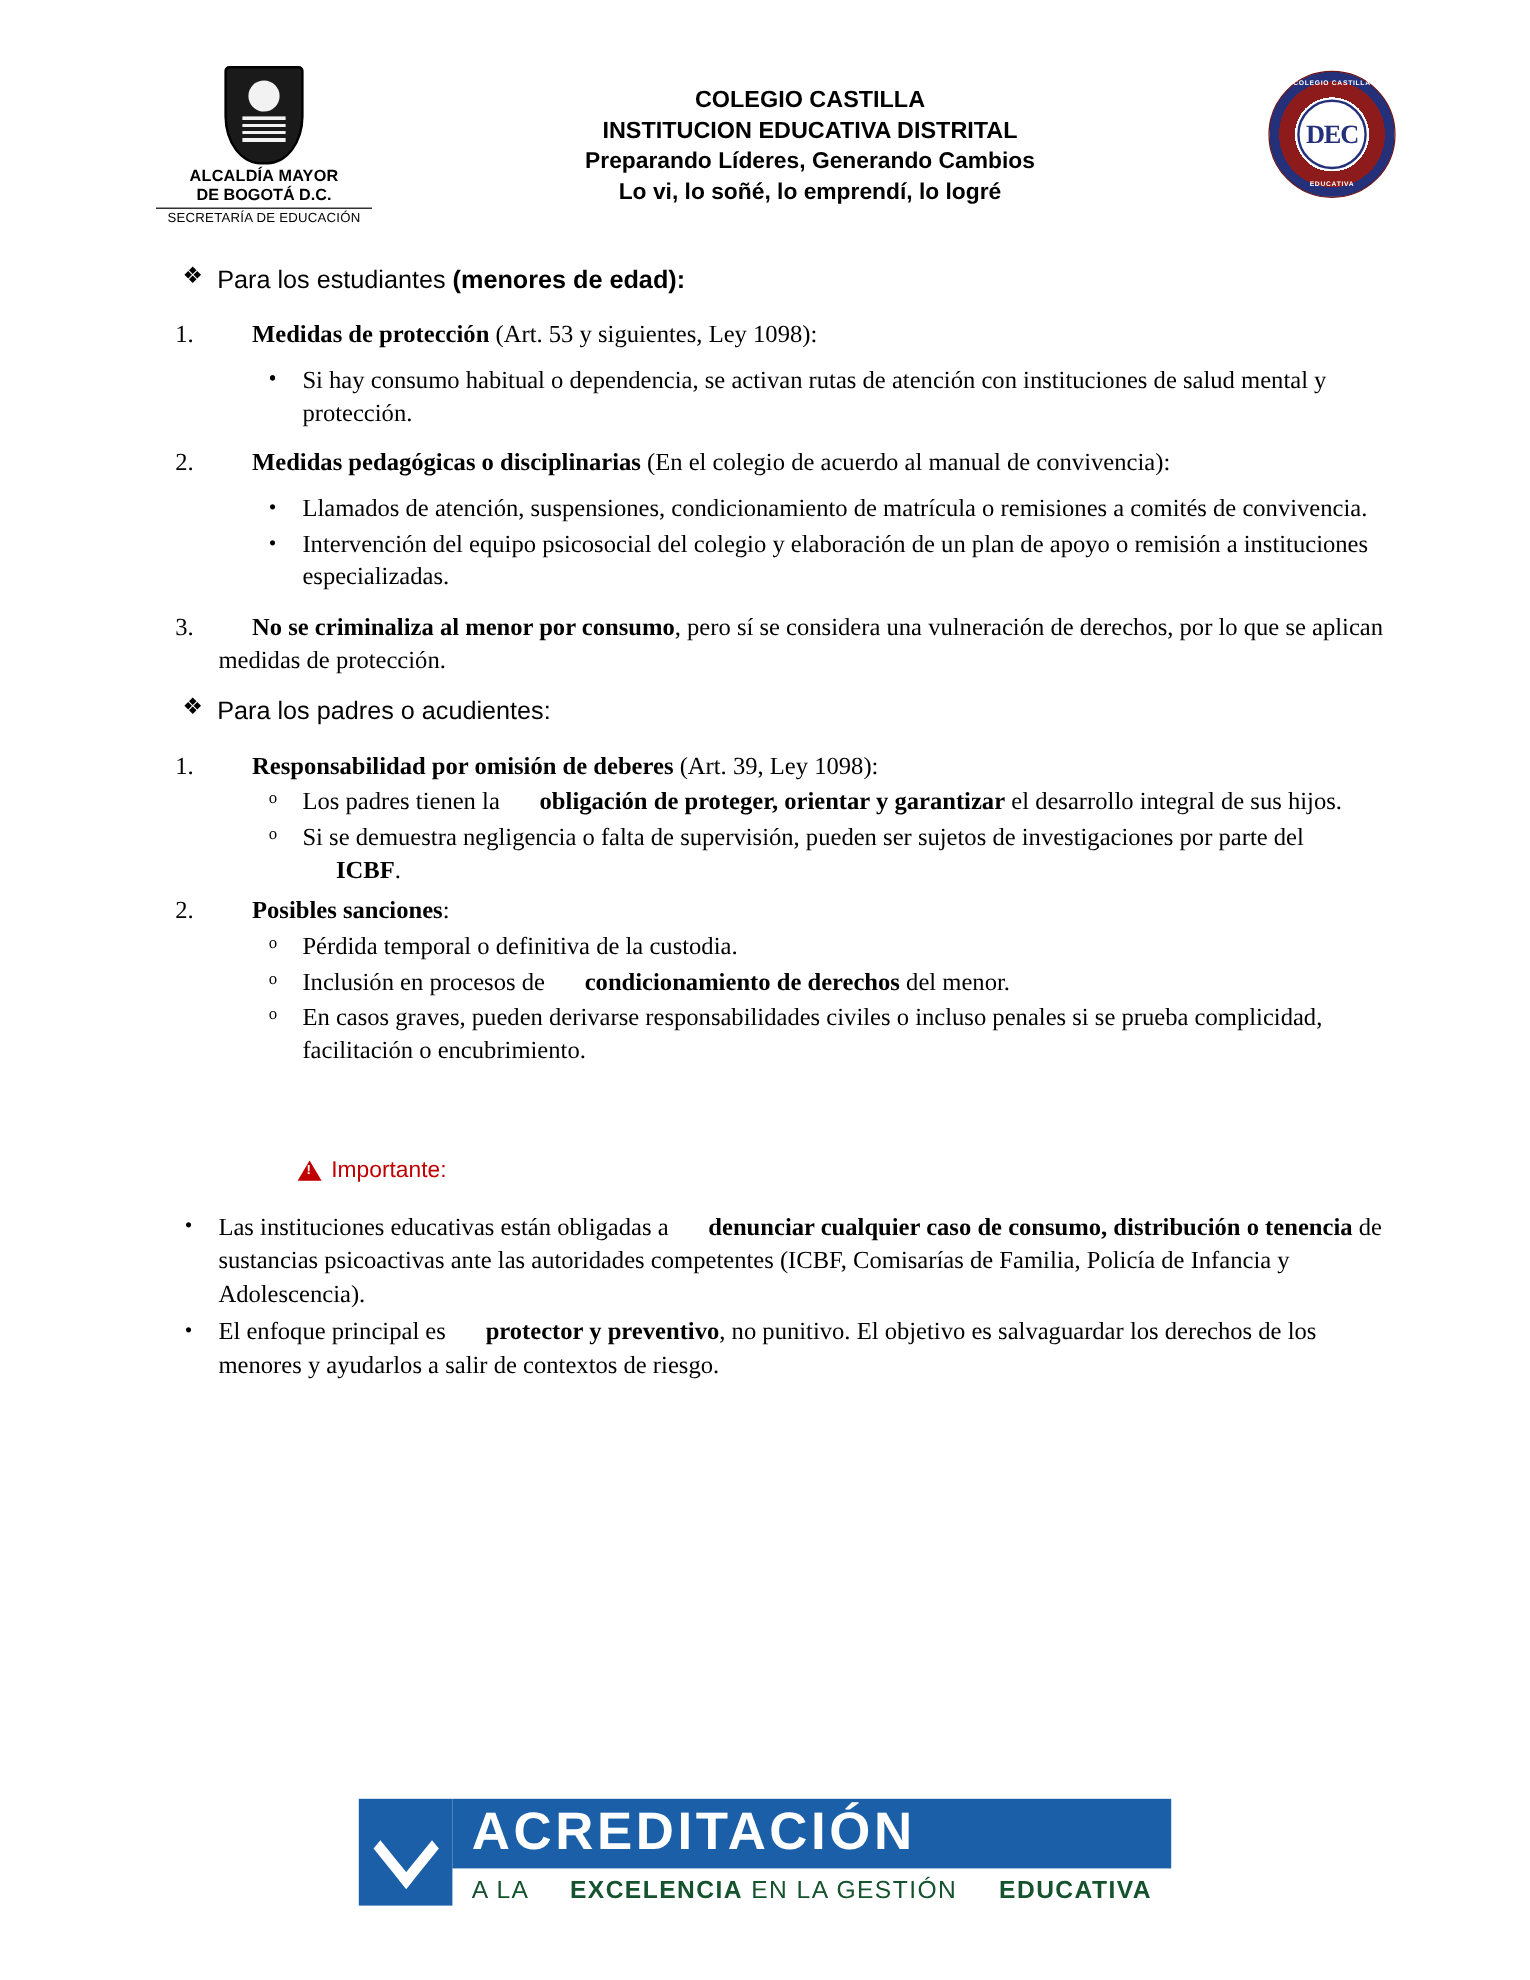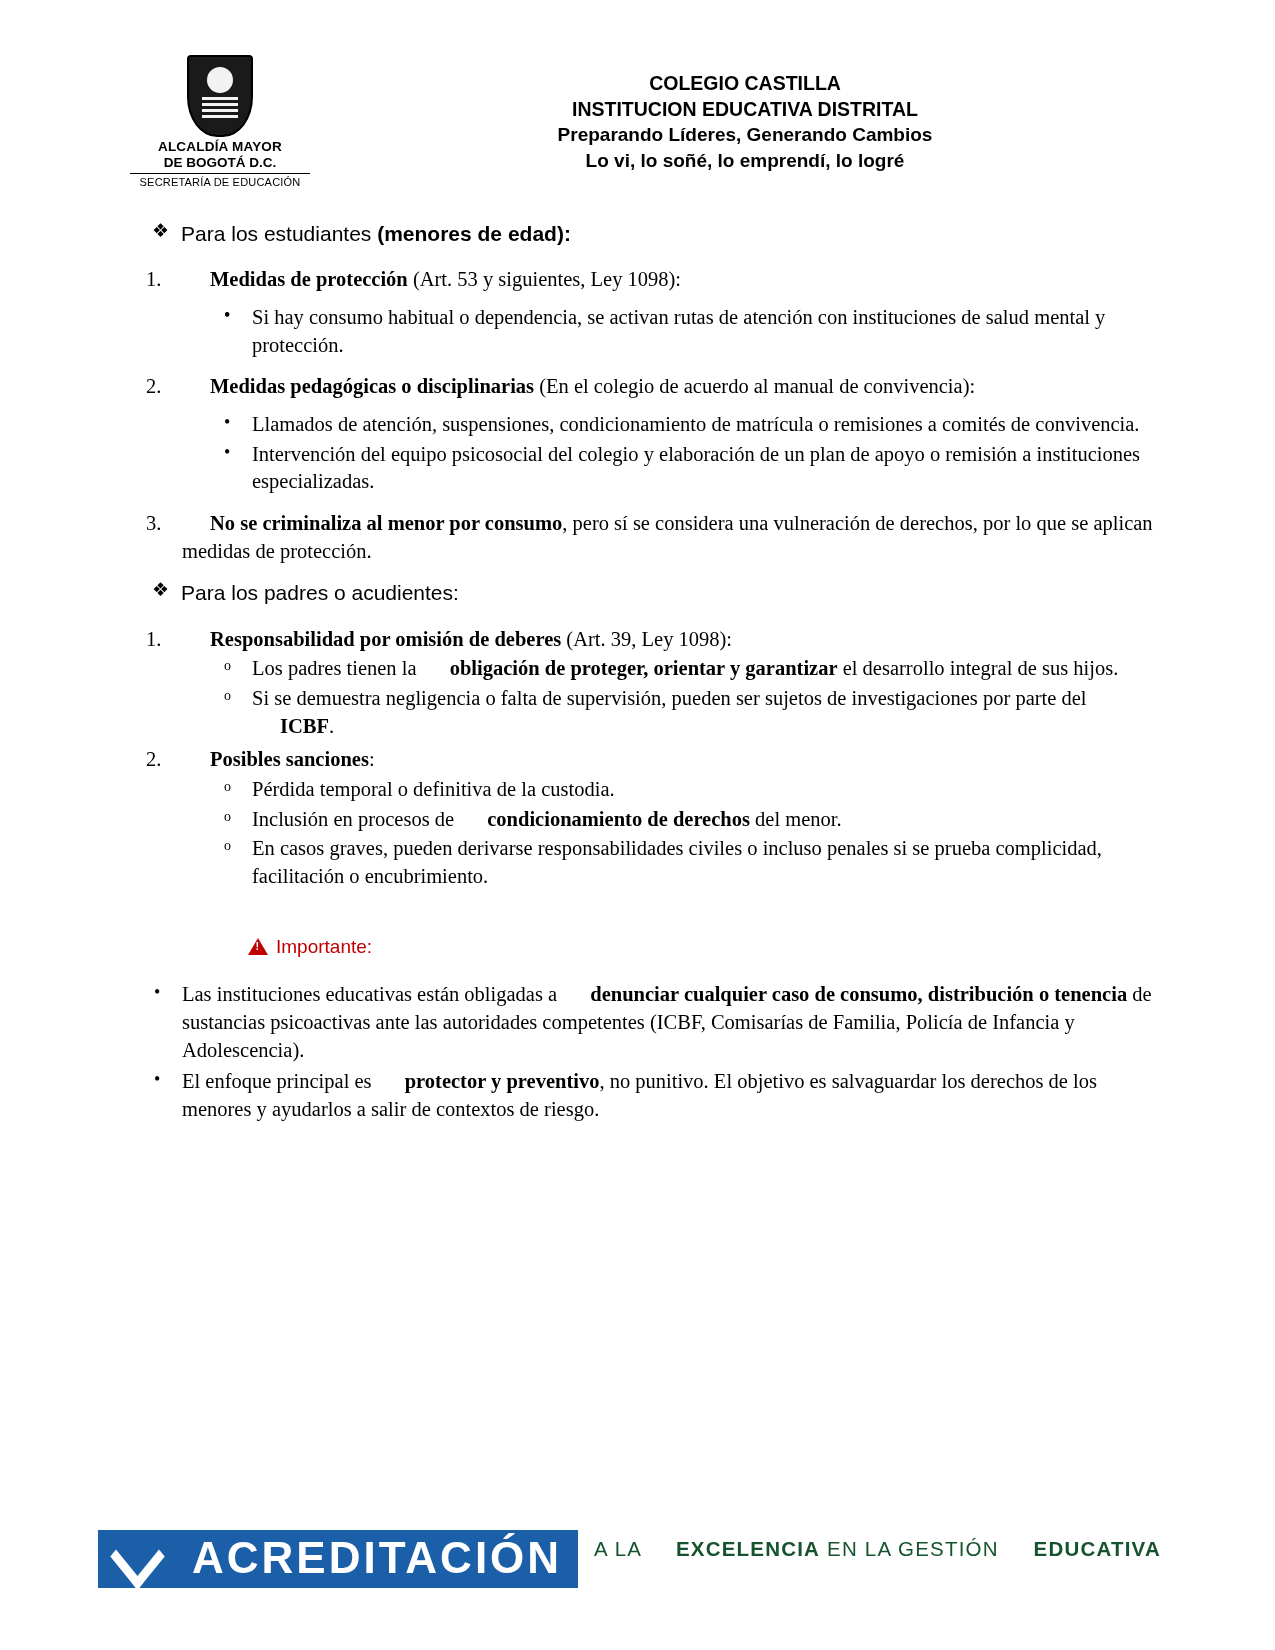--- a/index.html
+++ b/index.html
@@ -203,21 +203,21 @@
   .lvl2.tight { margin-top: 2px; margin-bottom: 2px; }
   .lvl2.ocirc > li > .bullet {
     font-size: 14px;
     top: 2px;
   }
   .gap-after { margin-bottom: 22px; }
   b, .b { font-weight: bold; margin-left: 28px; }
 
   
   .important {
-    margin: 43px 0 14px 118px;
+    margin: 72px 0 14px 118px;
     color: #c00000;
     font-family: "Liberation Sans", sans-serif;
     font-size: 19px;
     display: flex;
     align-items: center;
     gap: 8px;
   }
   .warn-tri {
     position: relative;
     width: 0; height: 0;
@@ -275,21 +275,21 @@
     position: relative;
   }
   .acred-mark .tick {
     width: 34px;
     height: 34px;
     border-left: 9px solid #ffffff;
     border-bottom: 9px solid #ffffff;
     transform: rotate(-45deg) skew(-6deg, -6deg);
     margin-top: -6px;
   }
-  .acred-right { display: flex; }
+  .acred-right { display: flex; flex-direction: column; }
   .acred-top {
     background: #1b5fa8;
     color: #ffffff;
     font-size: 44px;
     font-weight: bold;
     letter-spacing: 3px;
     padding: 6px 16px 8px 16px;
     line-height: 1;
   }
   .acred-bottom {
@@ -316,20 +316,27 @@
       <div class="alc-line3">SECRETARÍA DE EDUCACIÓN</div>
     </div>
 
     <div class="header-center">
       <div class="l1">COLEGIO CASTILLA</div>
       <div class="l2">INSTITUCION EDUCATIVA DISTRITAL</div>
       <div class="l3">Preparando Líderes, Generando Cambios</div>
       <div class="l4">Lo vi, lo soñé, lo emprendí, lo logré</div>
     </div>
 
+    <div class="header-right">
+      <div class="crest">
+        <div class="crest-top">COLEGIO CASTILLA</div>
+        <div class="crest-letters">DEC</div>
+        <div class="crest-bottom">EDUCATIVA</div>
+      </div>
+    </div>
 
   </div>
 
   <div class="content">
     <div id="sections-root">
         <div class="section-head">
           <span class="diamond">❖</span>
           <span>Para los estudiantes <span class="bold-part">(menores de edad):</span></span>
         </div>
         <ol class="numlist">

